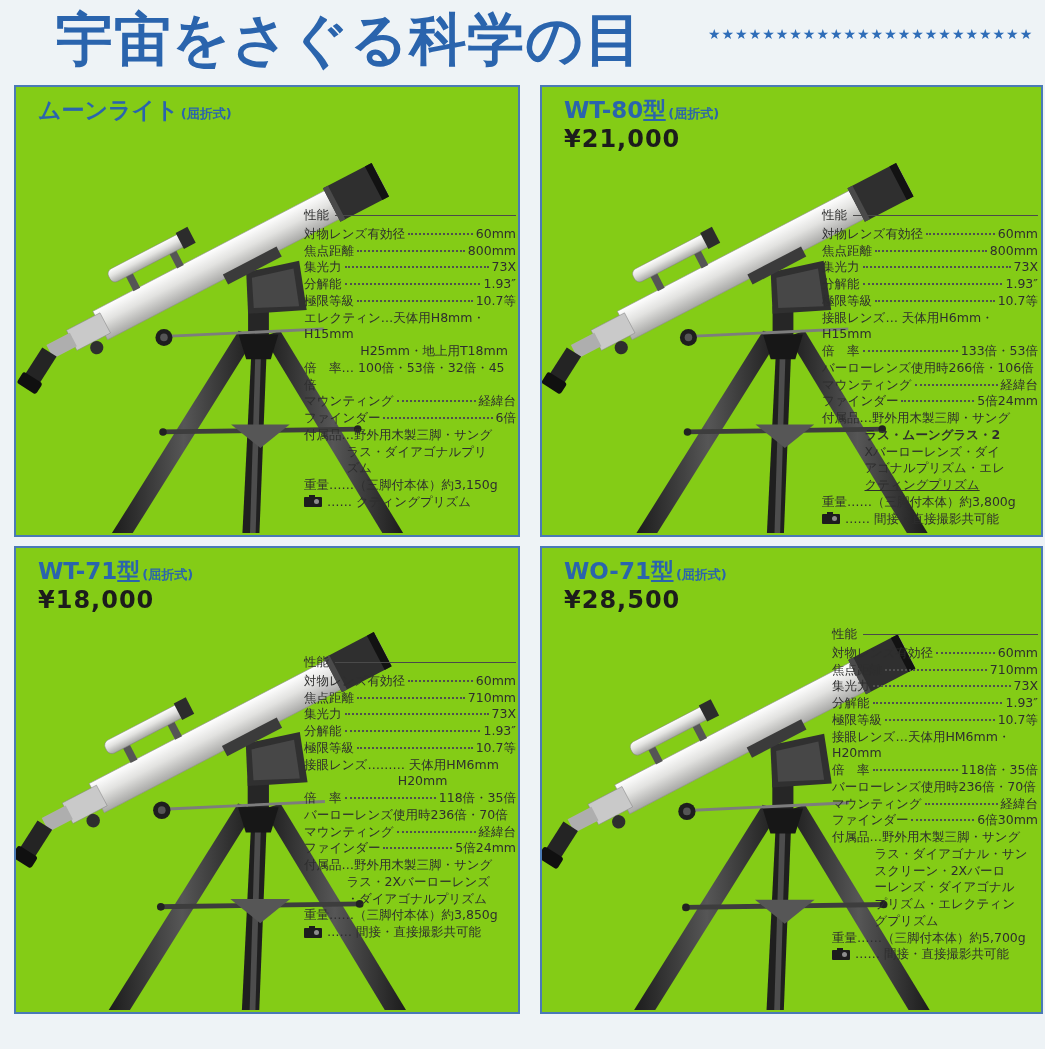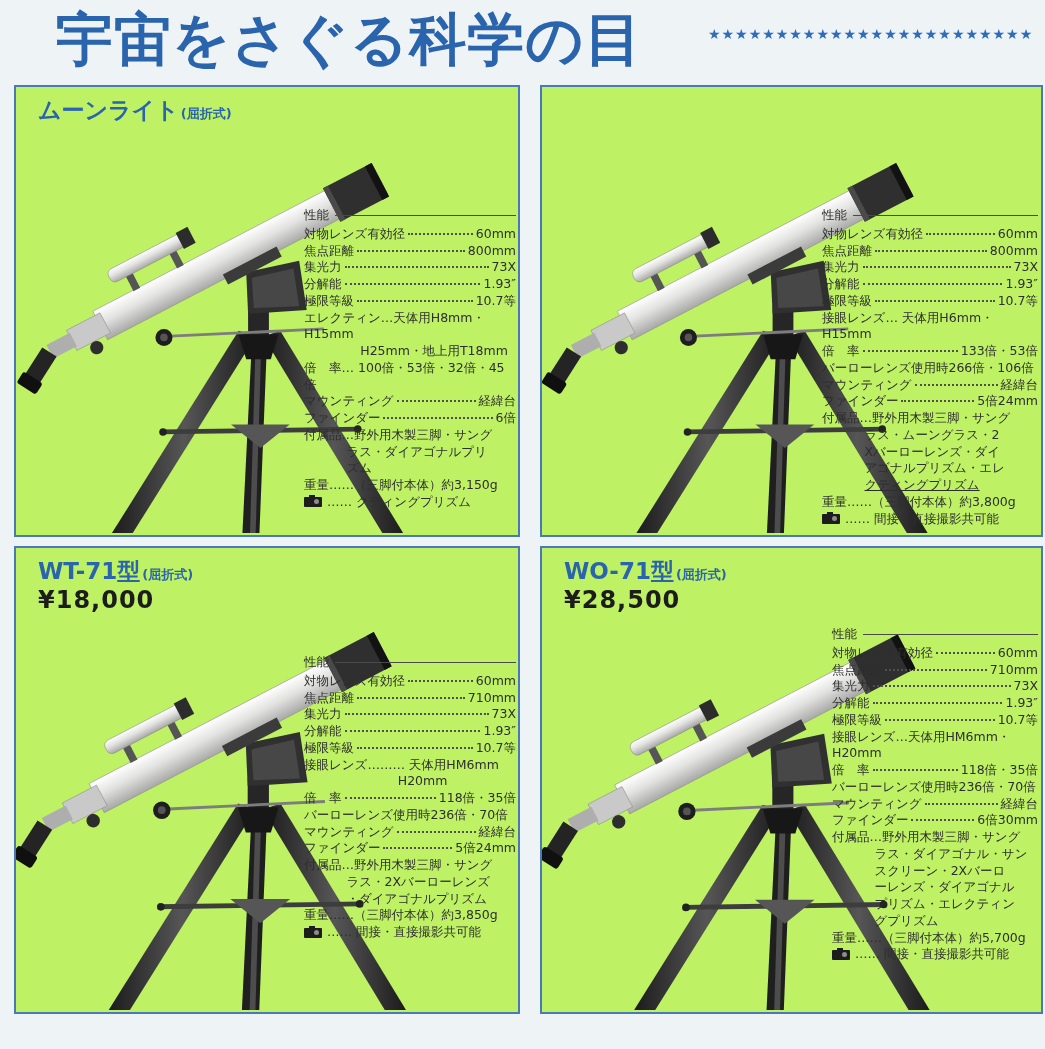--- a/index.html
+++ b/index.html
@@ -16,21 +16,21 @@
     font-size:57px;font-weight:bold;color:#2a64ad;letter-spacing:1px;
     font-family:"DejaVu Serif","Liberation Serif",serif;
     white-space:nowrap;
   }
   .stars{
     position:absolute;left:678px;top:26px;width:360px;
     color:#2f6db8;font-size:14px;letter-spacing:1px;white-space:nowrap;
   }
   
   .panel{
-    position:absolute;background:#bef264;border:2px solid #4a7ab5;
+    position:absolute;background:#84cc16;border:2px solid #4a7ab5;
     overflow:hidden;box-sizing:border-box;
   }
   #panel1{left:14px;top:85px;width:506px;height:452px;}
   #panel2{left:540px;top:85px;width:503px;height:452px;}
   #panel3{left:14px;top:546px;width:506px;height:468px;}
   #panel4{left:540px;top:546px;width:503px;height:468px;}
   .prod-head{position:absolute;left:22px;top:10px;z-index:3;line-height:1.15;}
   .pname{font-size:23px;font-weight:bold;color:#2a64ad;}
   .psub{font-size:13px;font-weight:bold;color:#2a64ad;margin-left:2px;}
   .price{font-size:24px;font-weight:bold;color:#1c1c1c;letter-spacing:1px;margin-top:3px;}
@@ -191,20 +191,26 @@
         <div class="st"><span>付属品…野外用木製三脚・サング</span></div>
         <div class="st" style="padding-left: 3.4em;"><span>ラス・ダイアゴナルプリ</span></div>
         <div class="st" style="padding-left: 3.4em;"><span>ズム</span></div>
         <div class="st"><span>重量……（三脚付本体）約3,150g</span></div>
         <div class="st"><span class="cam"></span><span>…… クティングプリズム</span></div>
       </div>
   </div>
 </div>
 
 <div class="panel" id="panel2">
+  <div class="prod-head">
+    <div>
+      <span class="pname">WT-80型</span><span class="psub">(屈折式)</span>
+    </div>
+    <div class="price">¥21,000</div>
+  </div>
   <div class="photo">
     <svg viewBox="0 0 520 440" preserveAspectRatio="xMidYMax meet">
         <use href="#scope" xlink:href="#scope"></use>
       </svg>
   </div>
   <div class="specs">
     <div class="spec-title">
       <span>性能</span>
         <span class="rule"></span>
     </div>
@@ -245,21 +251,21 @@
           <span class="ll">マウンティング</span>
           <span class="dots"></span>
           <span class="lv">経緯台</span>
         </div>
         <div class="sl">
           <span class="ll">ファインダー</span>
           <span class="dots"></span>
           <span class="lv">5倍24mm</span>
         </div>
         <div class="st"><span>付属品…野外用木製三脚・サング</span></div>
-        <div class="st" style="padding-left: 3.4em;"><span>ラス・ムーングラス・2</span></div>
+        <div class="st" style="padding-left: 3.4em; font-weight: bold;"><span>ラス・ムーングラス・2</span></div>
         <div class="st" style="padding-left: 3.4em;"><span>Xバーローレンズ・ダイ</span></div>
         <div class="st" style="padding-left: 3.4em;"><span>アゴナルプリズム・エレ</span></div>
         <div class="st" style="padding-left: 3.4em; text-decoration: underline;"><span>クティングプリズム</span></div>
         <div class="st"><span>重量……（三脚付本体）約3,800g</span></div>
         <div class="st"><span class="cam"></span><span>…… 間接・直接撮影共可能</span></div>
       </div>
   </div>
 </div>
 
 <div class="panel" id="panel3">

